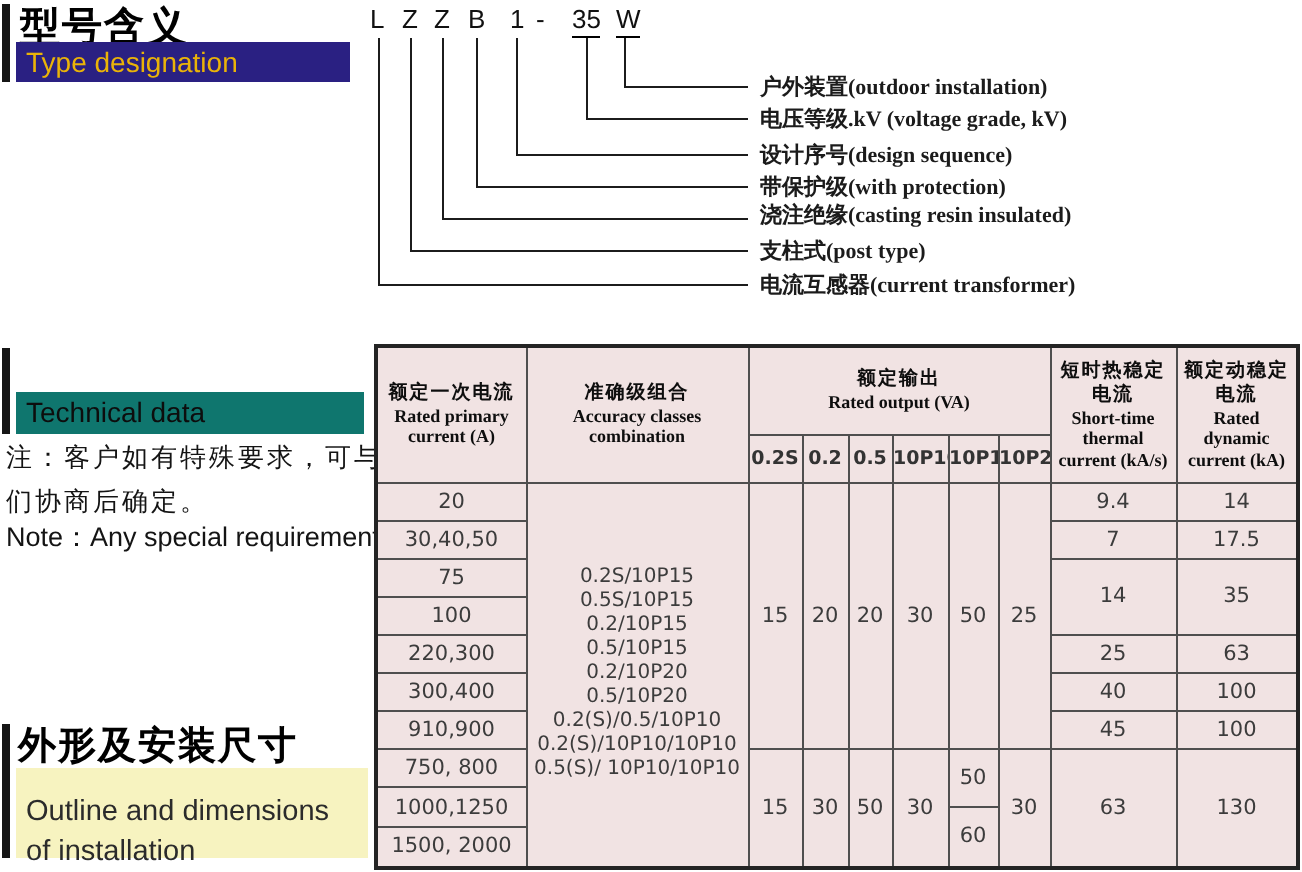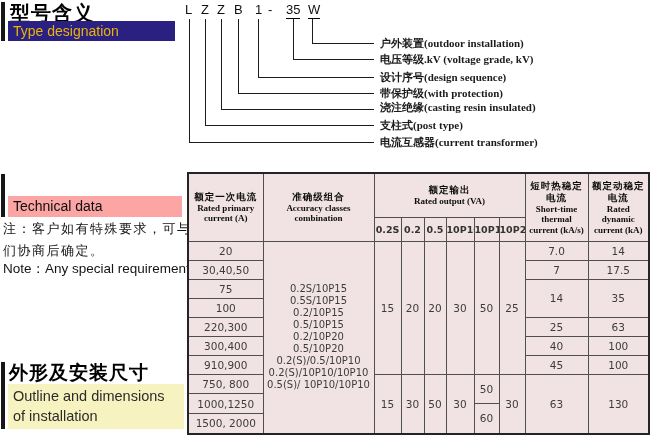--- a/index.html
+++ b/index.html
@@ -17,21 +17,21 @@
 
   .sec-title { position:absolute; left:10px; color:#000; font-weight:bold;
                font-family:"Liberation Sans", sans-serif; letter-spacing:1px; white-space:nowrap; }
   .t1 { top:0px;   font-size:20px; }
   .t2 { top:172px; font-size:20px; }
   .t3 { top:360px; font-size:19px; left:9px; }
 
   .sub-bar { position:absolute; left:8px; padding-left:5px; white-space:nowrap; }
   .navy-bar   { top:21px;  width:167px; height:20px; line-height:20px; color:#eab308; font-size:14px; }
   .blue-bar   { top:196px; width:174px; height:21px; line-height:21px; color:#0d0d0d; font-size:14px; }
-  .yellow-bar { top:384px; width:176px; height:45px; padding-top:2px; color:#2b2b2b; font-size:14.5px; line-height:20px; }
+  .yellow-bar { top:384px; width:176px; height:45px; padding-top:12px; color:#2b2b2b; font-size:14.5px; line-height:20px; }
 
   .note-line { position:absolute; left:3px; color:#141414; white-space:nowrap; }
   .note-cn1 { top:220px; font-size:13px; letter-spacing:1.5px; }
   .note-cn2 { top:242px; font-size:13px; letter-spacing:1.5px; }
   .note-en1 { top:260px; font-size:13.5px; }
   .note-en2 { top:281px; font-size:13.5px; }
 
   
   .model-part { position:absolute; top:2px; font-size:13px; color:#111;
                 font-family:"Liberation Sans", sans-serif; }
@@ -99,21 +99,21 @@
 
   <div class="dlabel" style="top:36px">户外装置(outdoor installation)</div>
   <div class="dlabel" style="top:52px">电压等级.kV (voltage grade, kV)</div>
   <div class="dlabel" style="top:70px">设计序号(design sequence)</div>
   <div class="dlabel" style="top:86px">带保护级(with protection)</div>
   <div class="dlabel" style="top:100px">浇注绝缘(casting resin insulated)</div>
   <div class="dlabel" style="top:118px">支柱式(post type)</div>
   <div class="dlabel" style="top:135px">电流互感器(current transformer)</div>
 
   <div class="accent-bar bar-2"></div>
-  <div class="sub-bar blue-bar" style="background:#fca5a5">Technical data</div>
+  <div class="sub-bar blue-bar" style="background:#0f766e">Technical data</div>
   <div class="note-line note-cn1">注：客户如有特殊要求，可与我</div>
   <div class="note-line note-cn2">们协商后确定。</div>
   <div class="note-line note-en1">Note：Any special requirement</div>
 
   <div class="accent-bar bar-3"></div>
   <div class="sec-title t3">外形及安装尺寸</div>
   <div class="sub-bar yellow-bar" style="background:#f7f3c0">
     <div>Outline and dimensions</div>
     <div>of installation</div>
   </div>
@@ -175,21 +175,21 @@
         <div>0.2(S)/0.5/10P10</div>
         <div>0.2(S)/10P10/10P10</div>
         <div>0.5(S)/ 10P10/10P10</div>
       </td>
       <td rowspan="7">15</td>
       <td rowspan="7">20</td>
       <td rowspan="7">20</td>
       <td rowspan="7">30</td>
       <td rowspan="7">50</td>
       <td rowspan="7">25</td>
-      <td>7.0</td>
+      <td>9.4</td>
       <td>14</td>
     </tr>
     <tr class="brow">
       <td>30,40,50</td>
       <td>7</td>
       <td>17.5</td>
     </tr>
     <tr class="brow">
       <td>75</td>
       <td rowspan="2">14</td>

